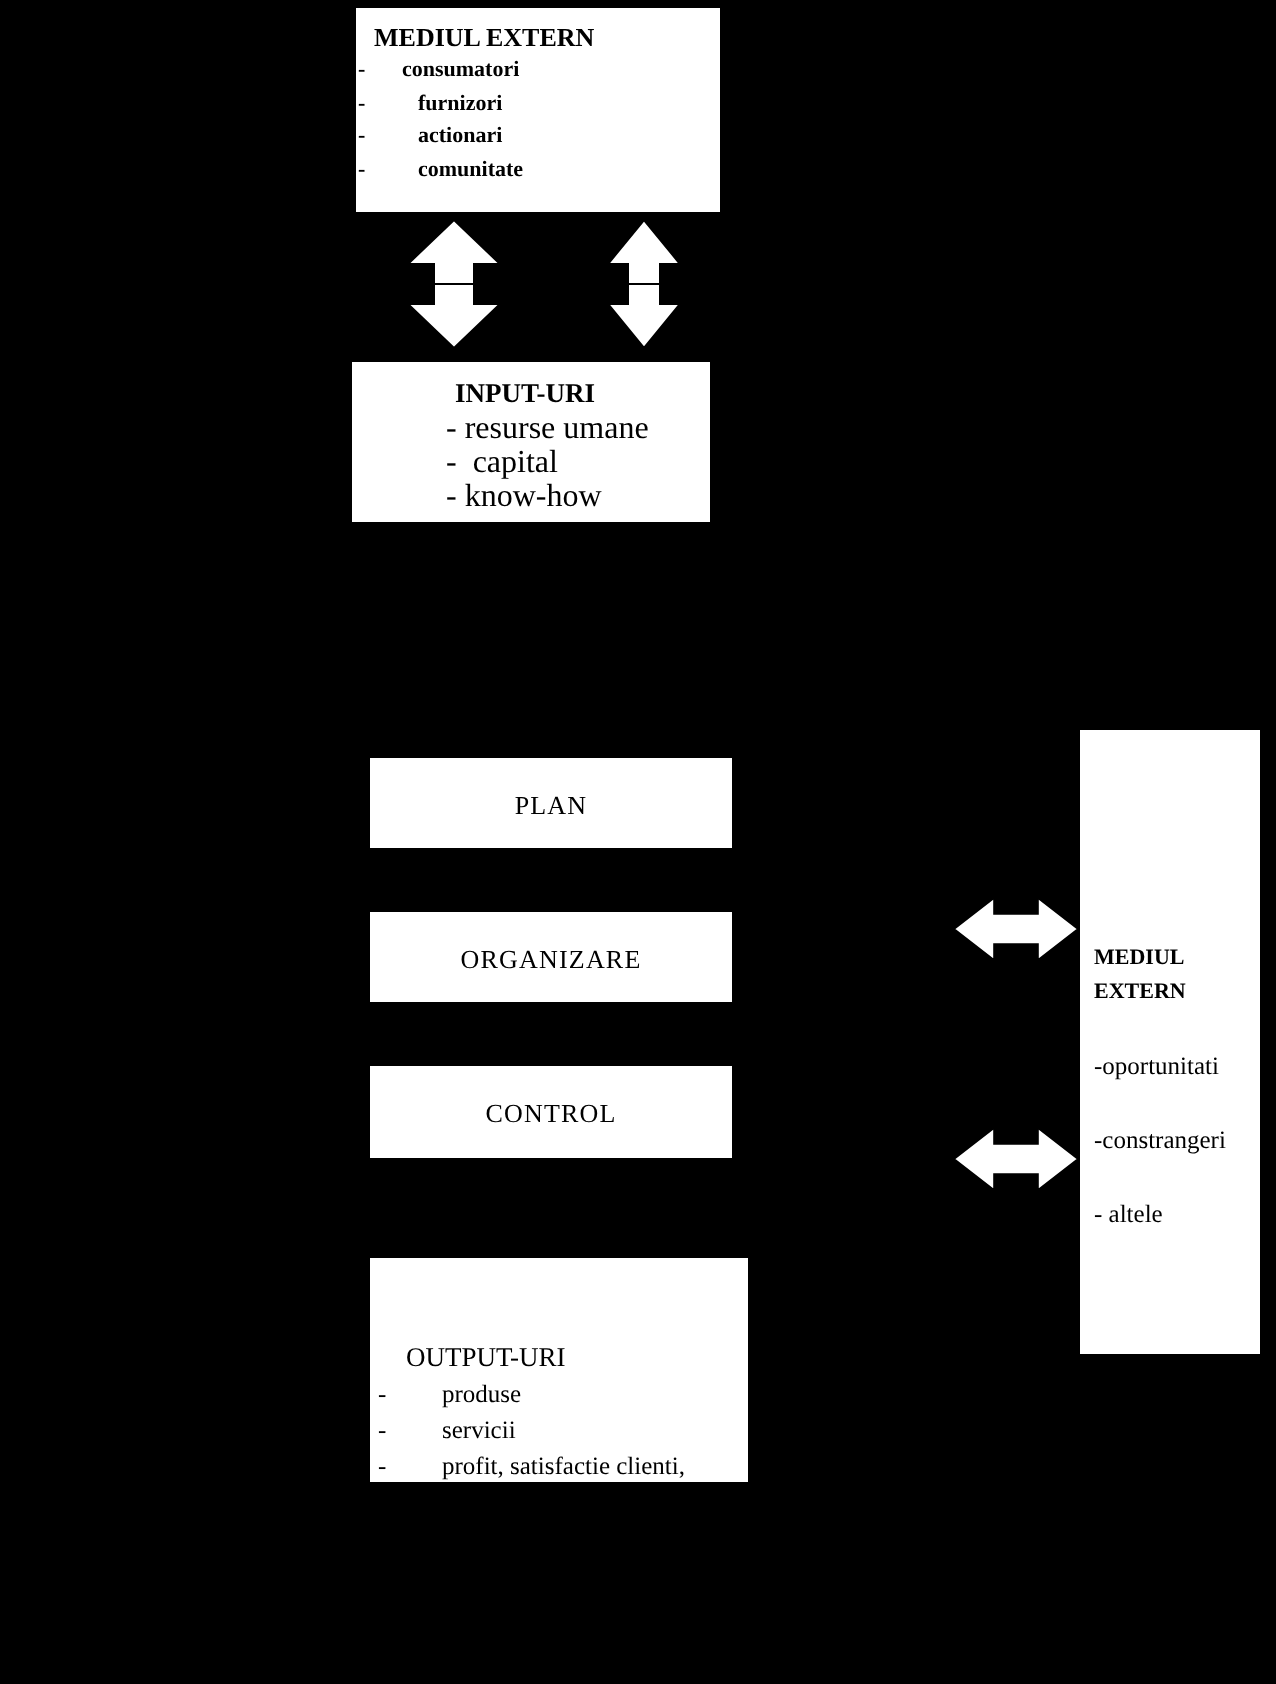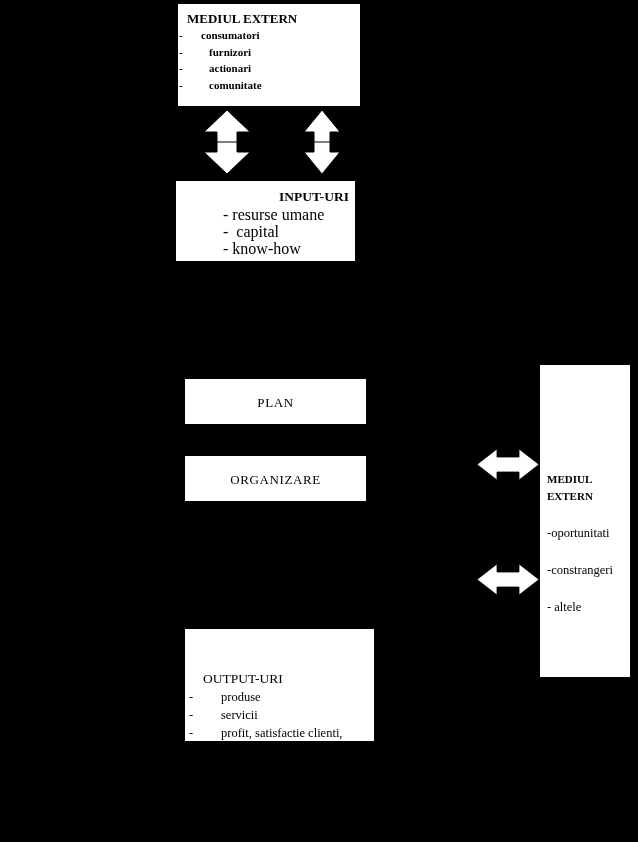--- a/index.html
+++ b/index.html
@@ -71,21 +71,21 @@
   #box-input-uri {
     left: 175px;
     top: 180px;
     width: 181px;
     height: 82px;
     padding: 7px 0 0 0;
   }
   #box-input-uri .box-title {
     font-size: 13.5px;
     line-height: 18px;
-    text-align: right;
+    text-align: center;
     padding-right: 6px;
   }
   #box-input-uri .box-line {
     font-size: 16px;
     line-height: 17px;
     padding-left: 47px;
   }
 
   
   .proc-box {
@@ -201,20 +201,23 @@
 
 
   <div class="box proc-box" id="box-plan">
     <div class="box-line">PLAN</div>
   </div>
 
   <div class="box proc-box" id="box-organizare">
     <div class="box-line">ORGANIZARE</div>
   </div>
 
+  <div class="box proc-box" id="box-control">
+    <div class="box-line">CONTROL</div>
+  </div>
 
   <div class="box" id="box-output-uri">
     <div class="box-title">OUTPUT-URI</div>
     <div class="box-line"><span class="dash">-</span><span>produse</span></div>
     <div class="box-line"><span class="dash">-</span><span>servicii</span></div>
     <div class="box-line"><span class="dash">-</span><span>profit, satisfactie clienti,</span></div>
     <div class="box-line"><span class="dash">-</span><span>altele</span></div>
   </div>
 
   <div class="arrow" id="arrow-h-top">

